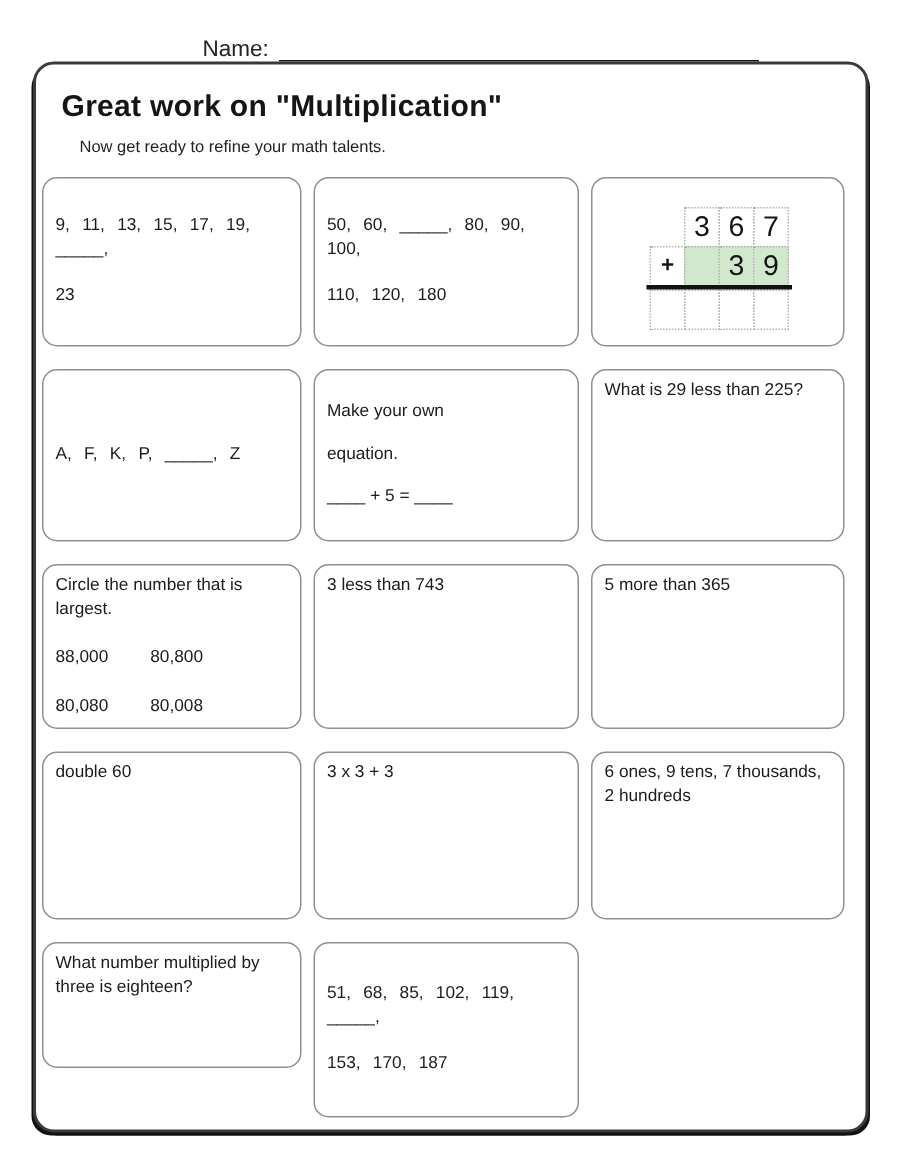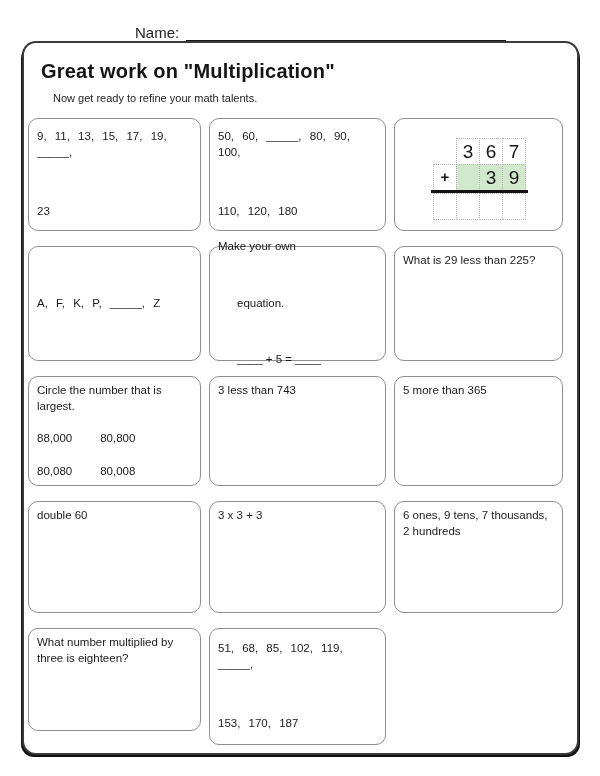--- a/index.html
+++ b/index.html
@@ -77,26 +77,25 @@
     border-radius: 10px;
     font-size: 11.5px;
     line-height: 1.35;
     padding: 6px 8px;
     color: #1b1b1b;
   }
   .center-v {
     display: flex;
     flex-direction: column;
     justify-content: center;
-    gap: 28px;
-  }
-  .short { height: 103px; }
+  }
+  .short { height: 84px; }
   .seq { word-spacing: 5px; }
   .gap16 { margin-top: 16px; }
-  .gap13 { margin-top: 13px; margin-left: 19px; }
+  .gap13 { margin-top: 13px; }
   .num-row { display: flex; gap: 28px; margin-top: 17px; }
 
   
   .add-wrap {
     padding: 0;
     position: relative;
   }
   .add-grid {
     position: absolute;
     left: 38px;

